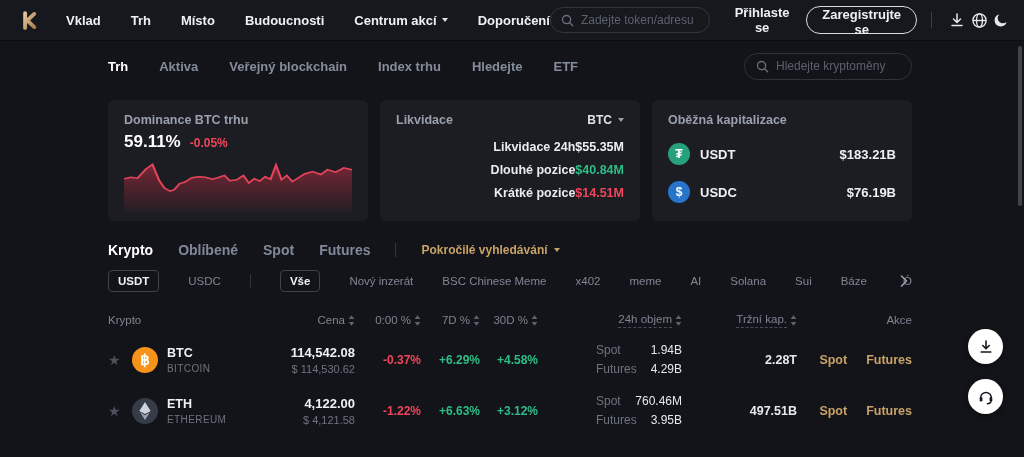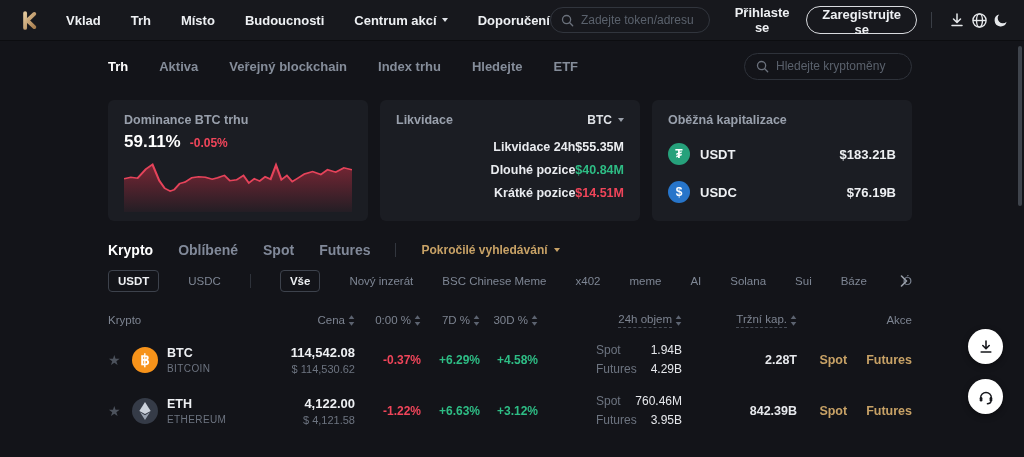--- a/index.html
+++ b/index.html
@@ -418,21 +418,21 @@
         <div class="vol-cell">
           <div class="vol-line">
               <span class="vol-label">Spot</span>
               <span class="vol-val">760.46M</span>
             </div>
           <div class="vol-line">
               <span class="vol-label">Futures</span>
               <span class="vol-val">3.95B</span>
             </div>
         </div>
-        <div class="mcap-cell">842.39B</div>
+        <div class="mcap-cell">497.51B</div>
         <div class="actions-cell">
           <span class="action-link">Spot</span>
           <span class="action-link">Futures</span>
         </div>
       </div>
     </div>
   </div>
 
   <div class="fab fab-download">
     <svg width="16" height="16" viewBox="0 0 16 16">

